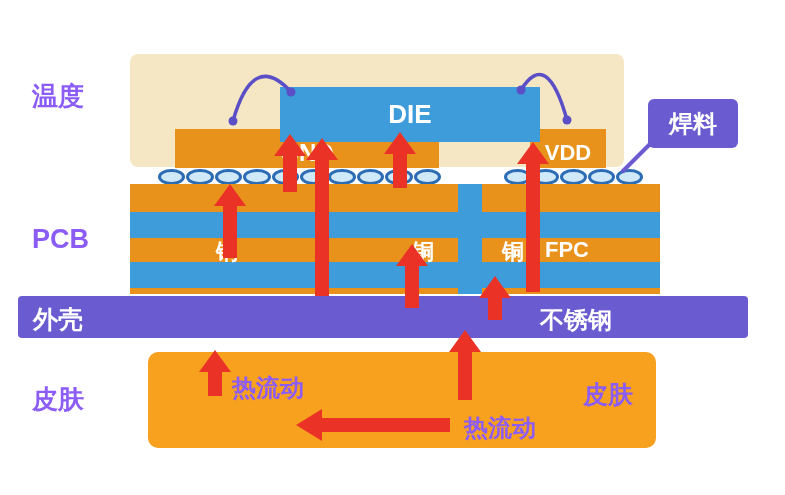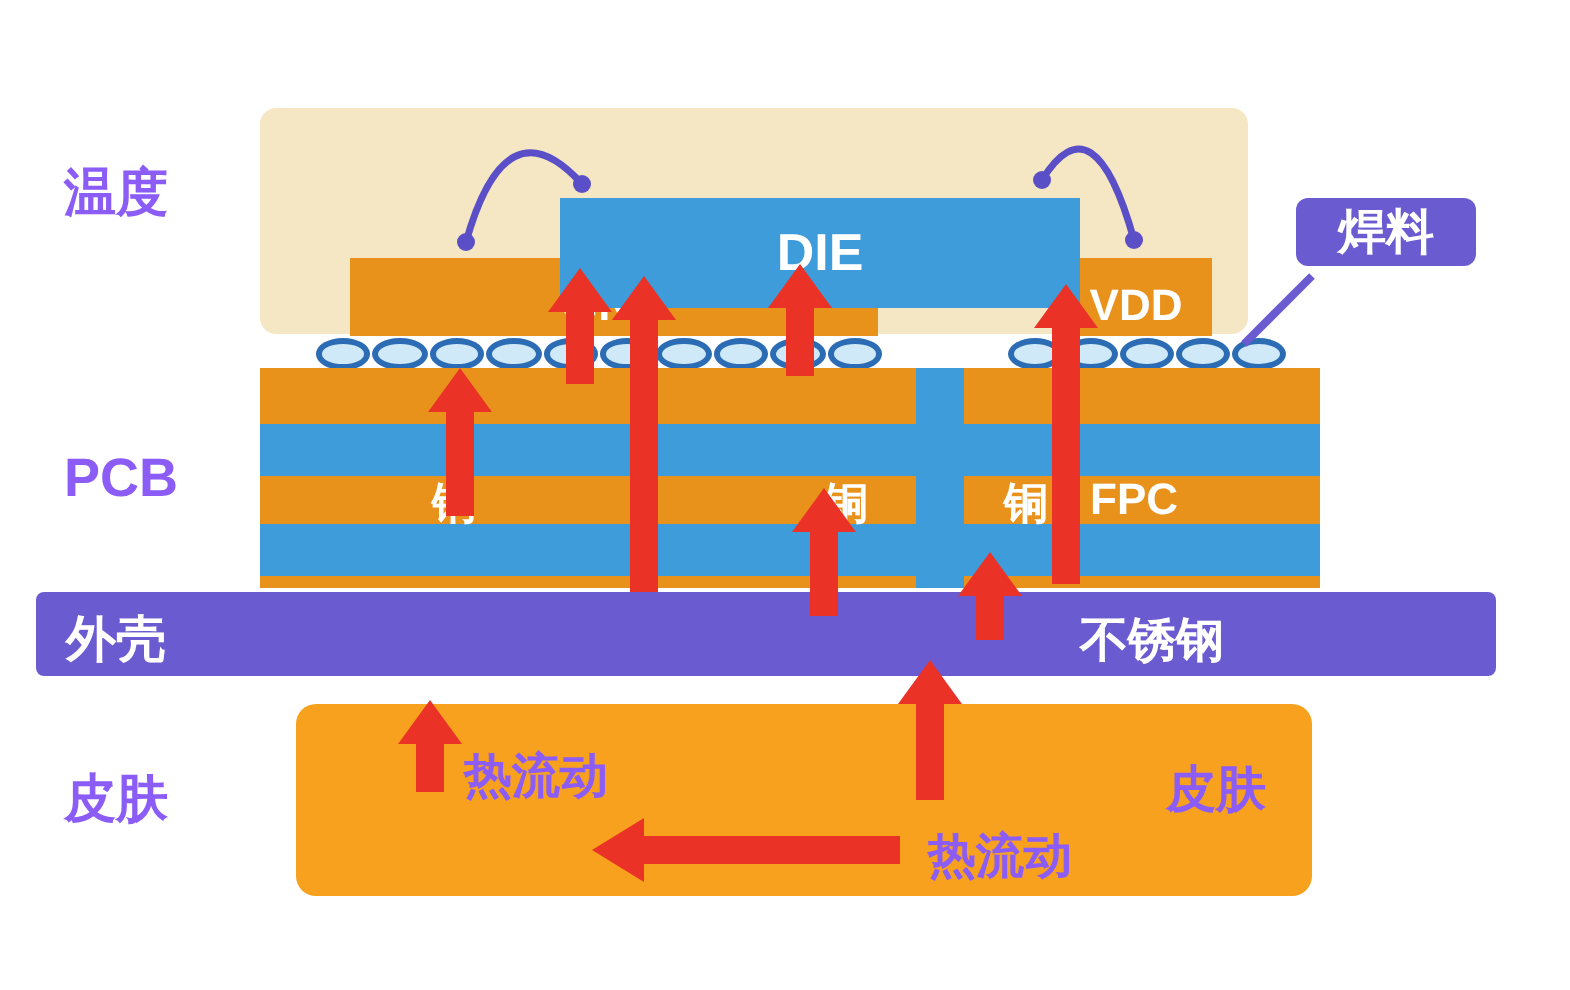--- a/index.html
+++ b/index.html
@@ -8,21 +8,21 @@
   .abs{position:absolute;}
   .lbl{font-weight:bold;color:#8b5cf6;}
   .white{color:#ffffff;font-weight:bold;}
 
   
   .beige{left:130px;top:54px;width:494px;height:113px;background:#f6e7c4;border-radius:8px;}
   .substrate{background:#e8921c;display:flex;align-items:flex-end;justify-content:center;}
   .gnd{left:175px;top:129px;width:264px;height:39px;}
   .vdd{left:530px;top:129px;width:76px;height:39px;}
   .substrate span{font-size:24px;line-height:30px;}
-  .die{left:280px;top:87px;width:260px;height:55px;background:#3d9cd9;display:flex;align-items:center;justify-content:center;font-size:26px;margin-top:12px;}
+  .die{left:280px;top:87px;width:260px;height:55px;background:#3d9cd9;display:flex;align-items:center;justify-content:center;font-size:26px;}
 
   
   .balls{display:flex;top:169px;height:17px;}
   .balls-left{left:158px;width:284px;}
   .balls-right{left:504px;width:140px;}
   .ball{flex:1;height:16px;margin-right:1px;border:3px solid #2b6cb5;border-radius:50%;background:#cfe9f8;box-sizing:border-box;}
 
   
   .pcb-left{left:130px;top:184px;width:328px;height:110px;background:#e8921c;}
   .pcb-via{left:458px;top:184px;width:24px;height:110px;background:#3d9cd9;}
@@ -32,21 +32,21 @@
   .s2{top:262px;}
   .pcb-label{font-size:22px;top:237px;}
 
   
   .shell{left:18px;top:296px;width:730px;height:42px;background:#6a5cd0;border-radius:4px;}
 
   
   .skin{left:148px;top:352px;width:508px;height:96px;background:#f8a11e;border-radius:10px;}
 
   
-  .callout{left:648px;top:99px;width:90px;height:34px;background:#6a5cd0;border-radius:6px;display:flex;align-items:center;justify-content:center;font-size:24px;}
+  .callout{left:648px;top:99px;width:90px;height:49px;background:#6a5cd0;border-radius:6px;display:flex;align-items:center;justify-content:center;font-size:24px;}
 
   .overlay{left:0;top:0;width:785px;height:495px;pointer-events:none;z-index:20;}
 </style>
 </head>
 <body>
 
 <div class="canvas">
 
   <div class="abs beige"></div>
 

